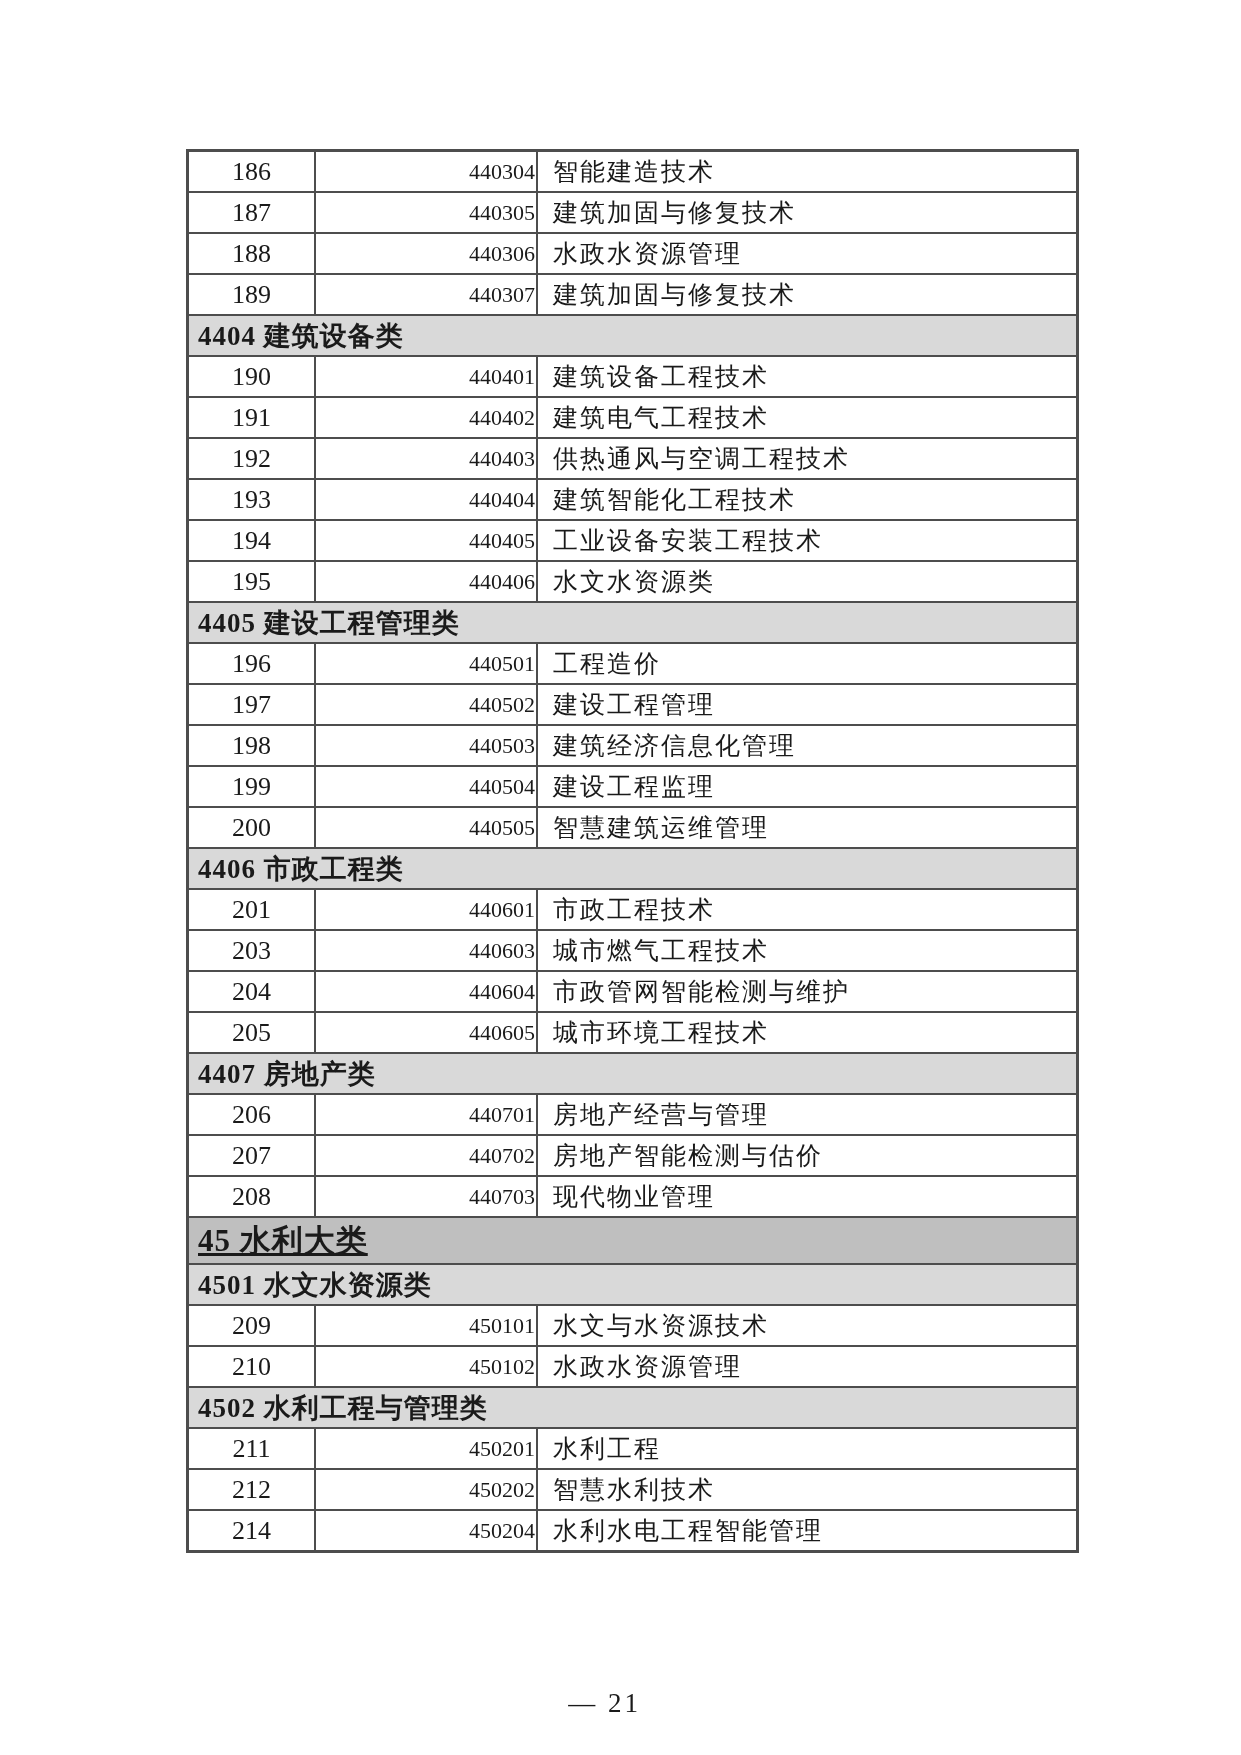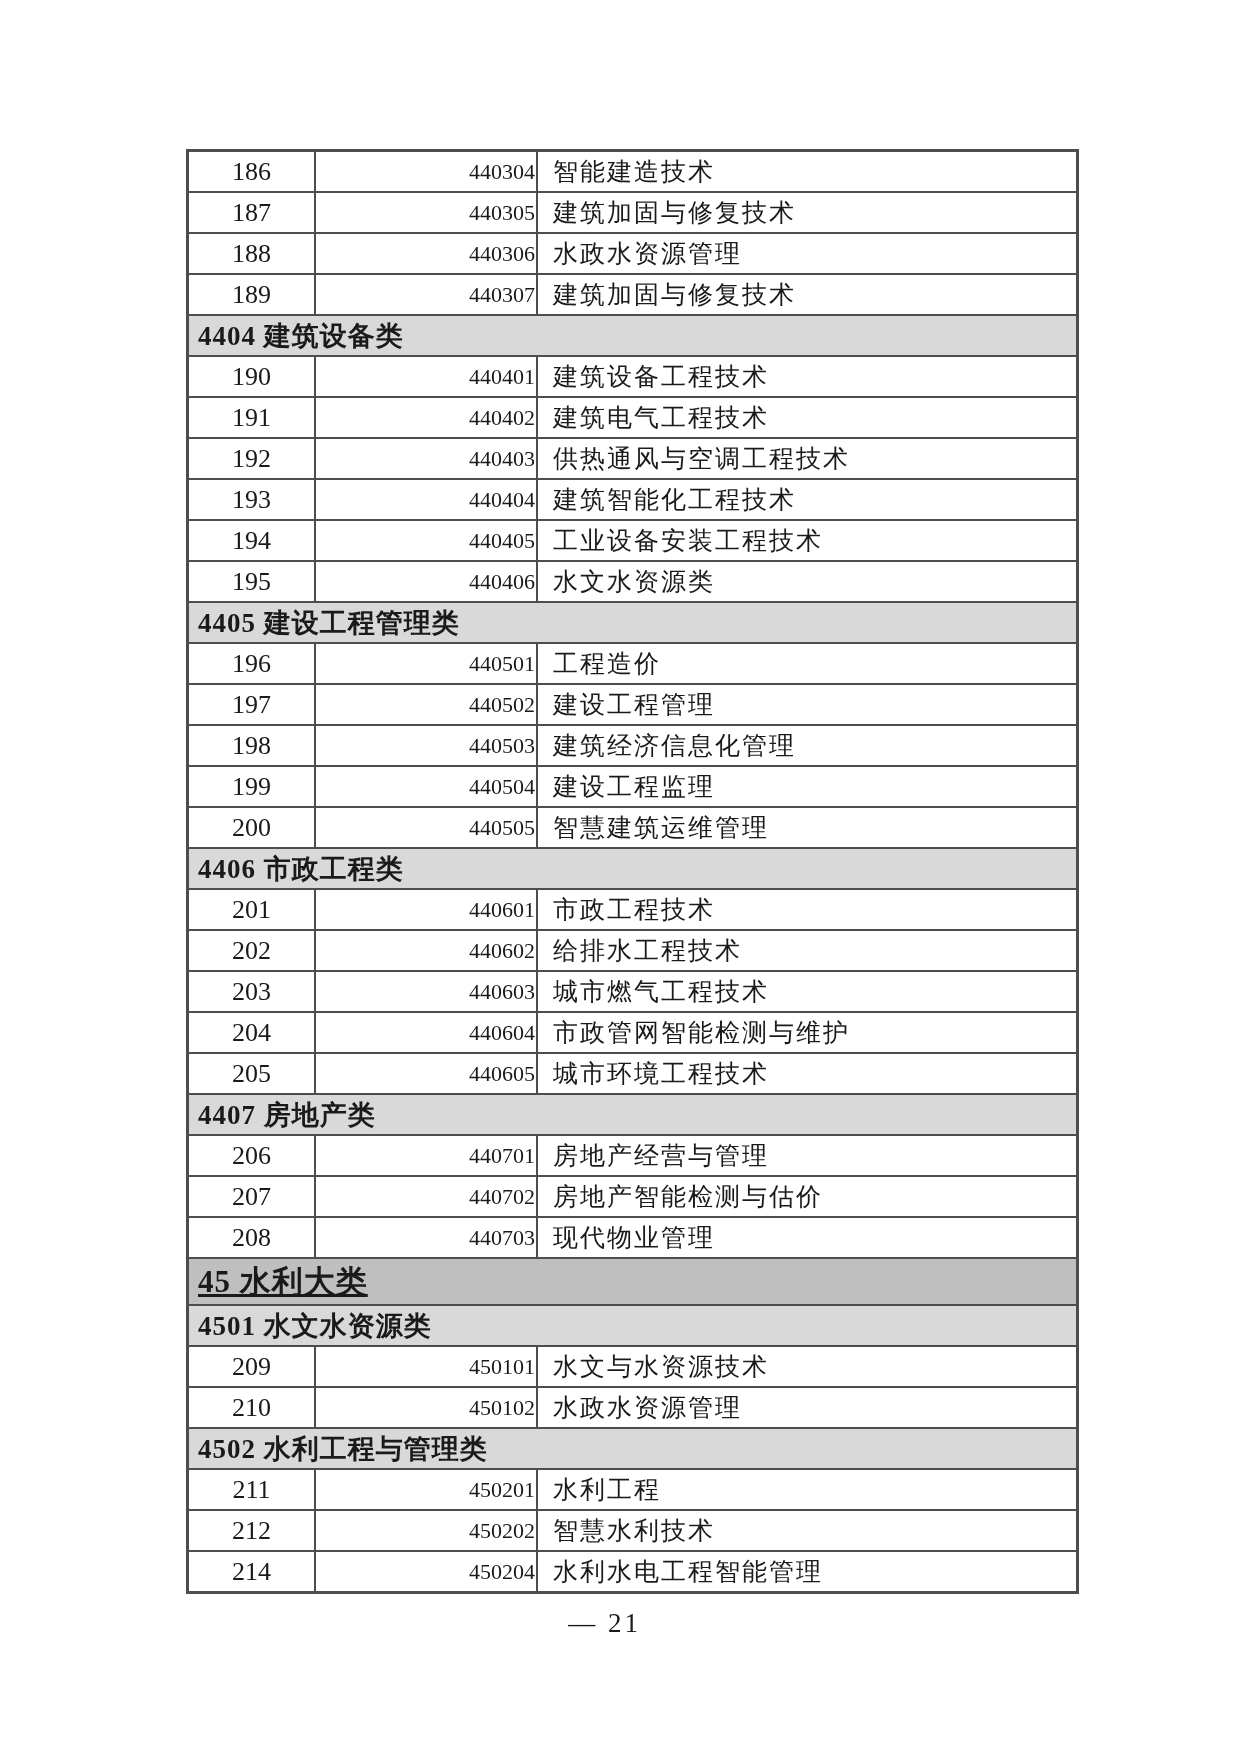--- a/index.html
+++ b/index.html
@@ -45,21 +45,21 @@
     background:var(--major-bg);
     font-weight:bold;
     font-size:31px;
     padding-left:9px;
     height:43px;
     letter-spacing:1px;
     text-decoration:underline;
   }
   .footer{
     position:absolute;
-    top:1608px;left:0;width:100%;
+    top:1688px;left:0;width:100%;
     text-align:center;
     font-size:27px;
   }
   .footer span{display:inline-block;transform:translateX(-16px);letter-spacing:3px;}
 </style>
 </head>
 <body>
 
 <div class="page">
 
@@ -148,25 +148,20 @@
         </tr>
         <tr>
           <td colspan="3" class="section-cell">4406 市政工程类</td>
         </tr>
         <tr>
           <td class="col-no">201</td>
           <td class="col-code">440601</td>
           <td class="col-name">市政工程技术</td>
         </tr>
         <tr>
-          <td class="col-no">202</td>
-          <td class="col-code">440602</td>
-          <td class="col-name">给排水工程技术</td>
-        </tr>
-        <tr>
           <td class="col-no">203</td>
           <td class="col-code">440603</td>
           <td class="col-name">城市燃气工程技术</td>
         </tr>
         <tr>
           <td class="col-no">204</td>
           <td class="col-code">440604</td>
           <td class="col-name">市政管网智能检测与维护</td>
         </tr>
         <tr>

